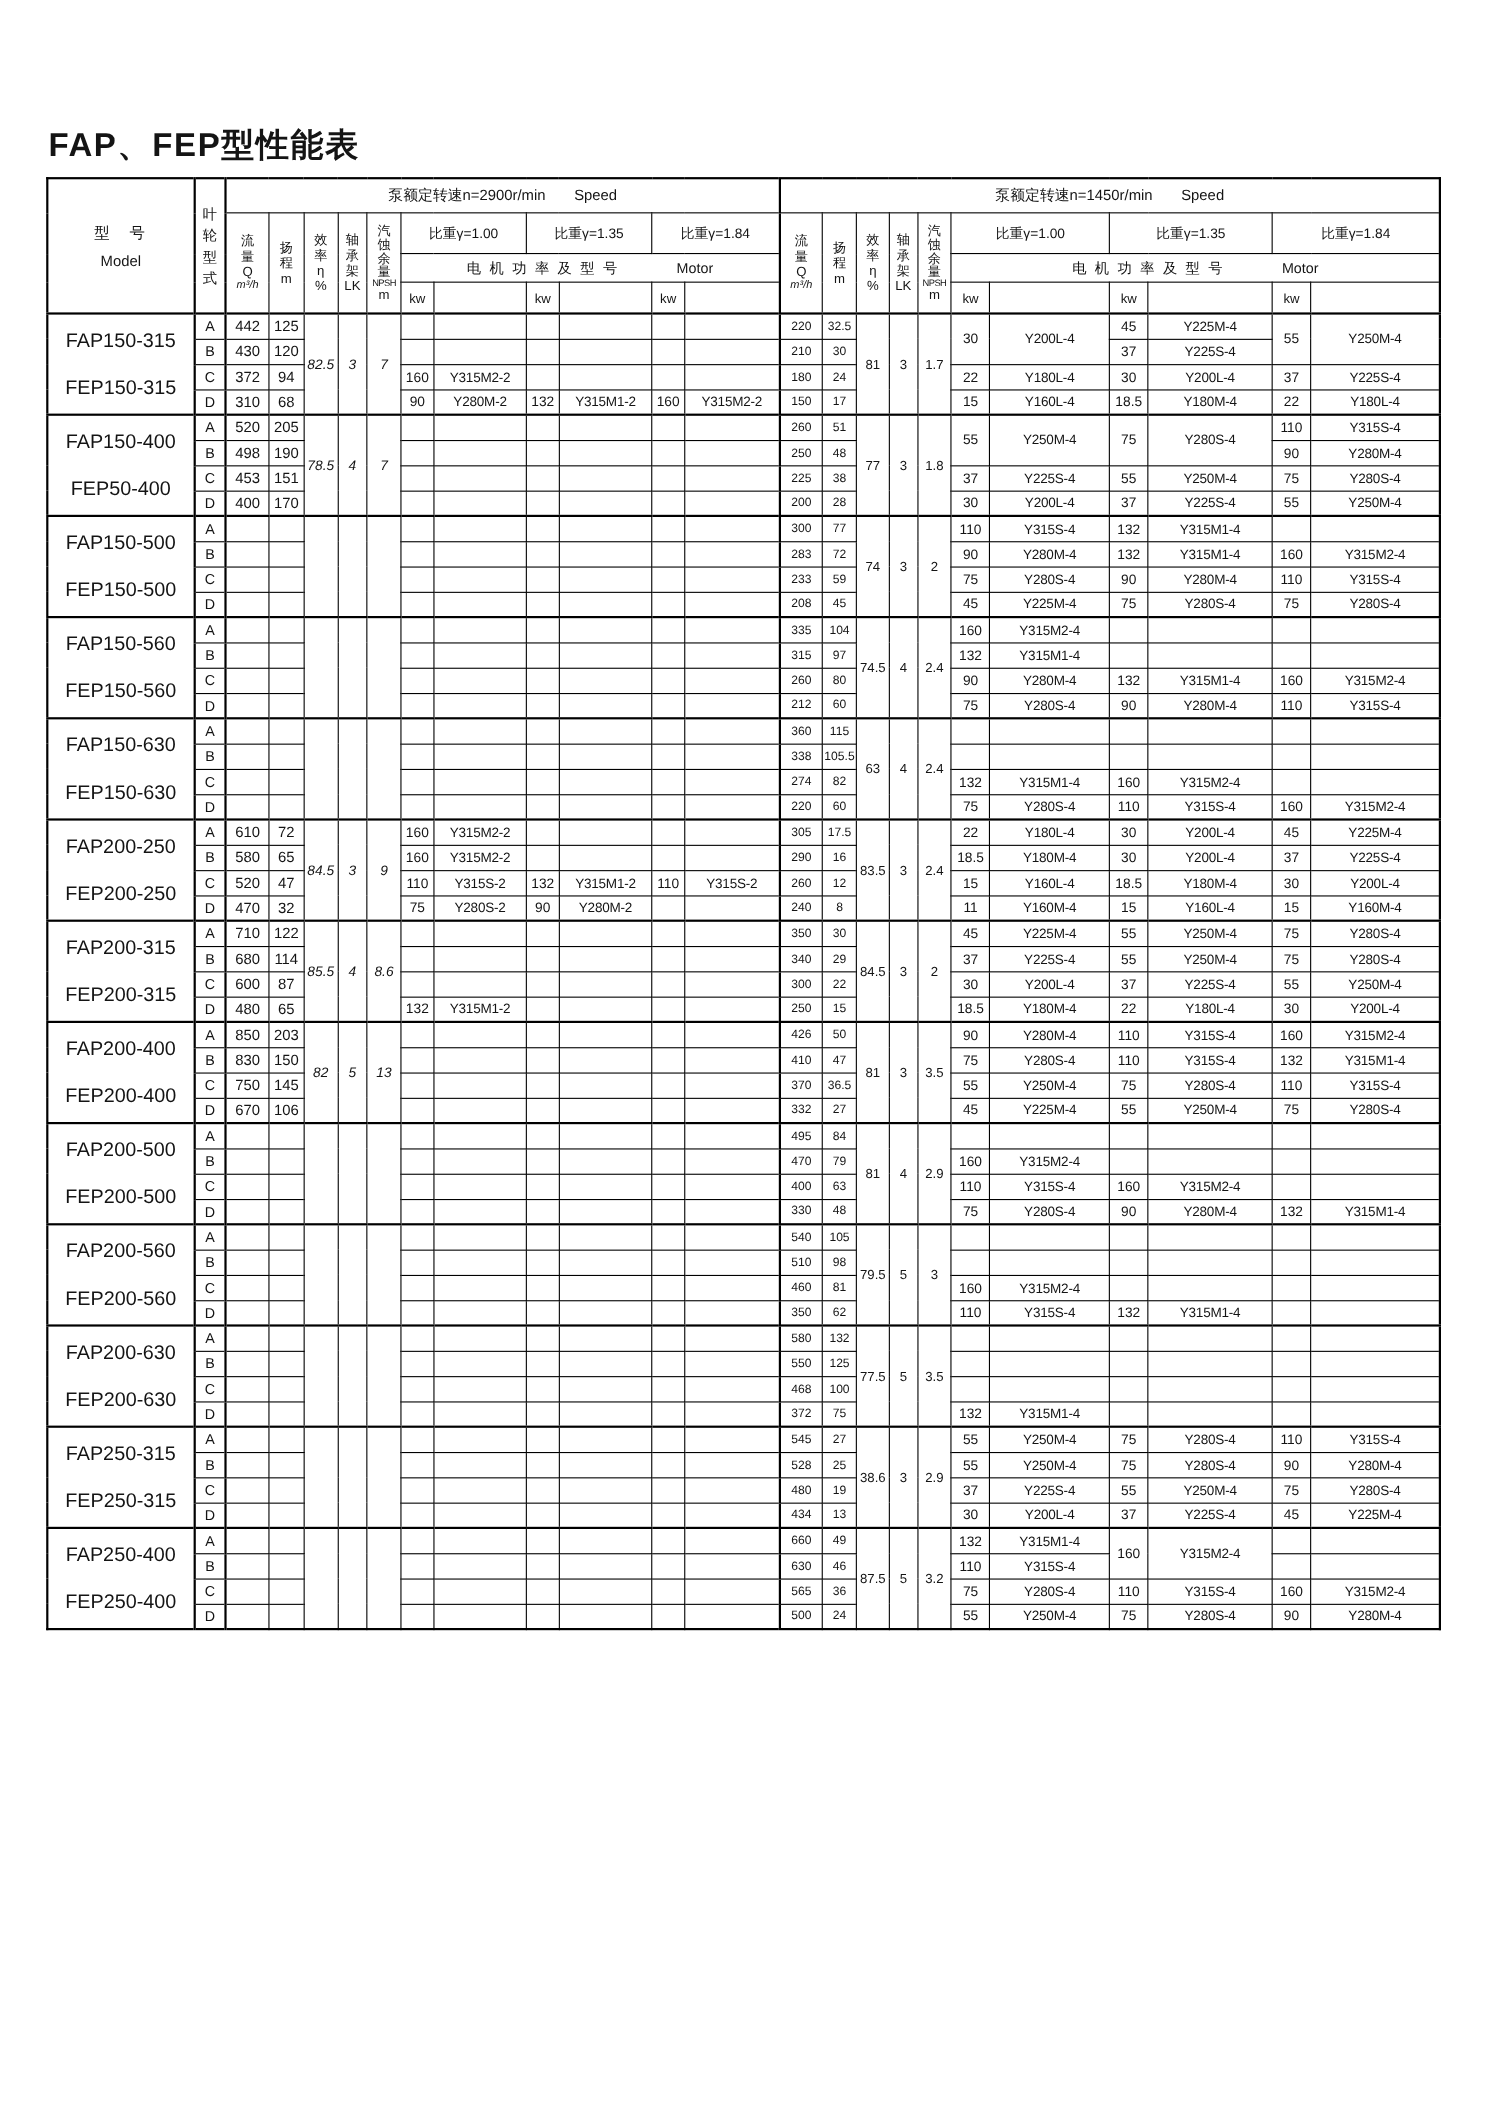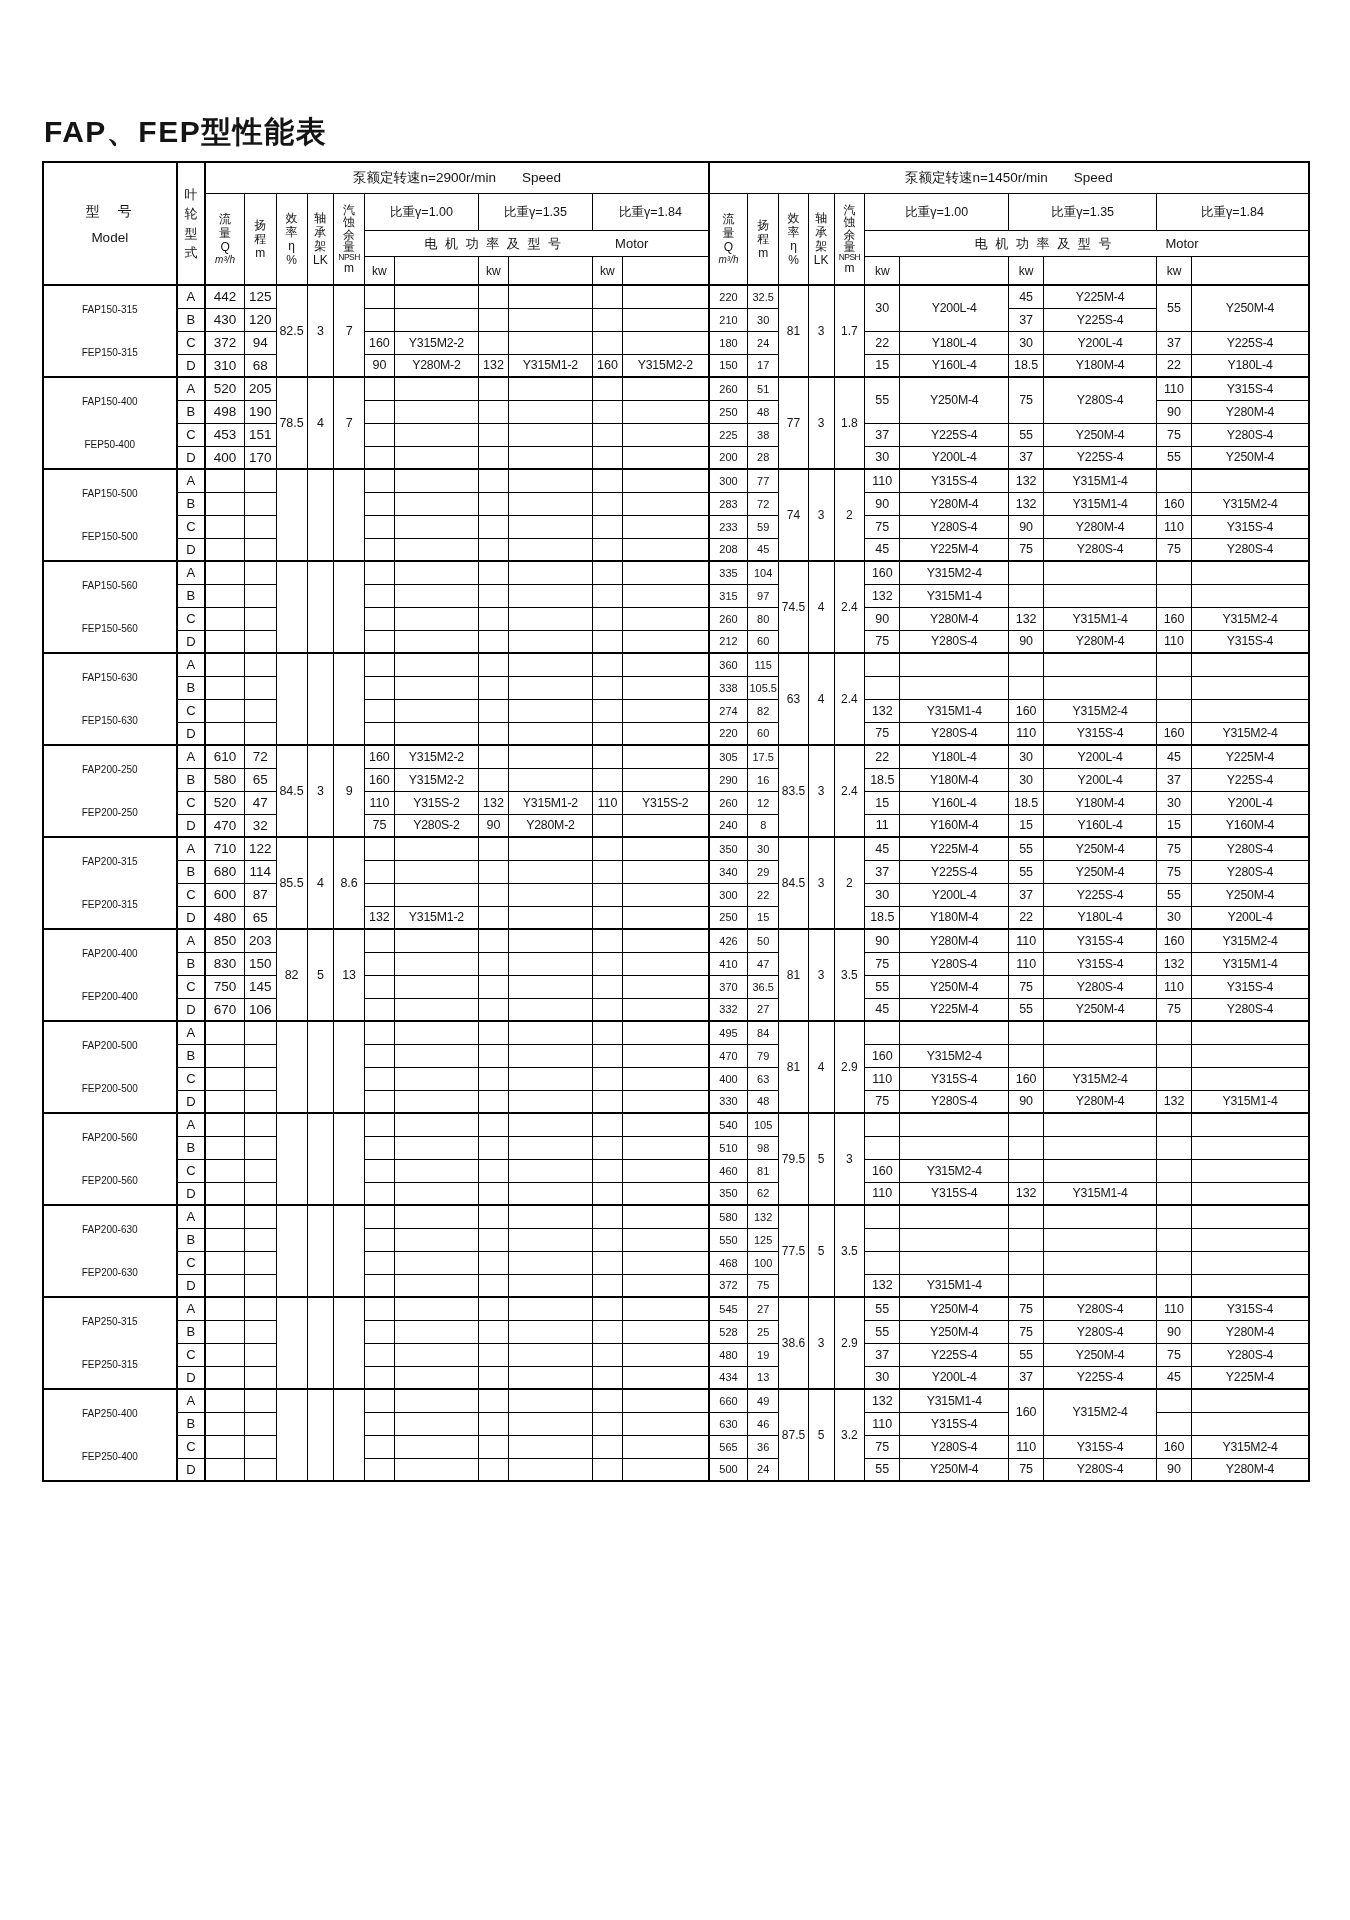--- a/index.html
+++ b/index.html
@@ -33,26 +33,26 @@
   .xs{font-size:10px;line-height:1.2;font-style:italic;}
   .npsh-h .vln{line-height:1.02;}
   .grav-h{font-size:12.5px;height:36px;}
   .motor-h{font-size:13px;height:25px;}
   .motor-h .mo-zh{letter-spacing:2px;}
   .motor-h .sp-en{margin-left:52px;letter-spacing:0;font-size:13px;}
   .kw-h{font-size:12px;text-align:left;padding-left:4px;height:27px;}
 
   
   tbody tr{height:23px;}
-  .modelcell{font-size:10px;}
+  .modelcell{font-size:18px;}
   .mwrap{display:flex;flex-direction:column;justify-content:space-around;height:86px;}
   .imp{font-size:13px;}
   .f29{font-size:13.5px;}
   .f14{font-size:11px;}
-  .pv29{font-size:12.5px;}
+  .pv29{font-size:12.5px;font-style:italic;}
   .pv14{font-size:12px;}
   .kwv{font-size:12.5px;}
   .mdl{font-size:12.3px;letter-spacing:-.2px;}
 </style>
 </head>
 <body>
 
 <div class="page">
   <h1 class="title-zh">FAP、FEP型性能表</h1>
   <table class="perf" id="perf-table">

